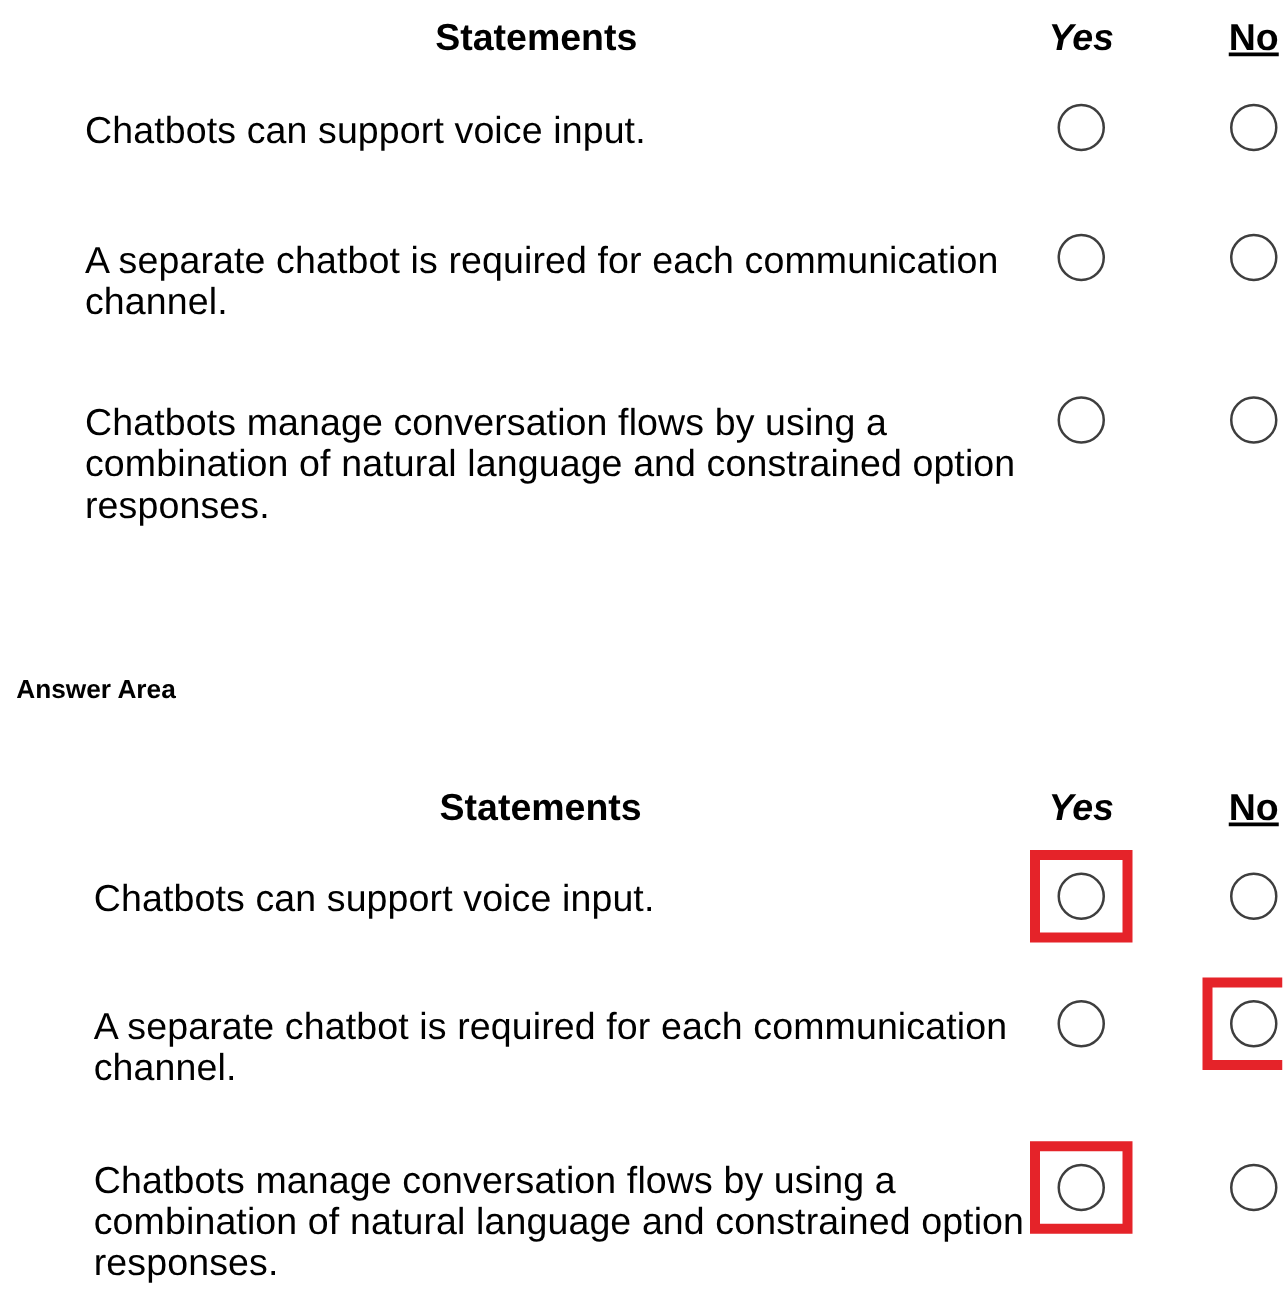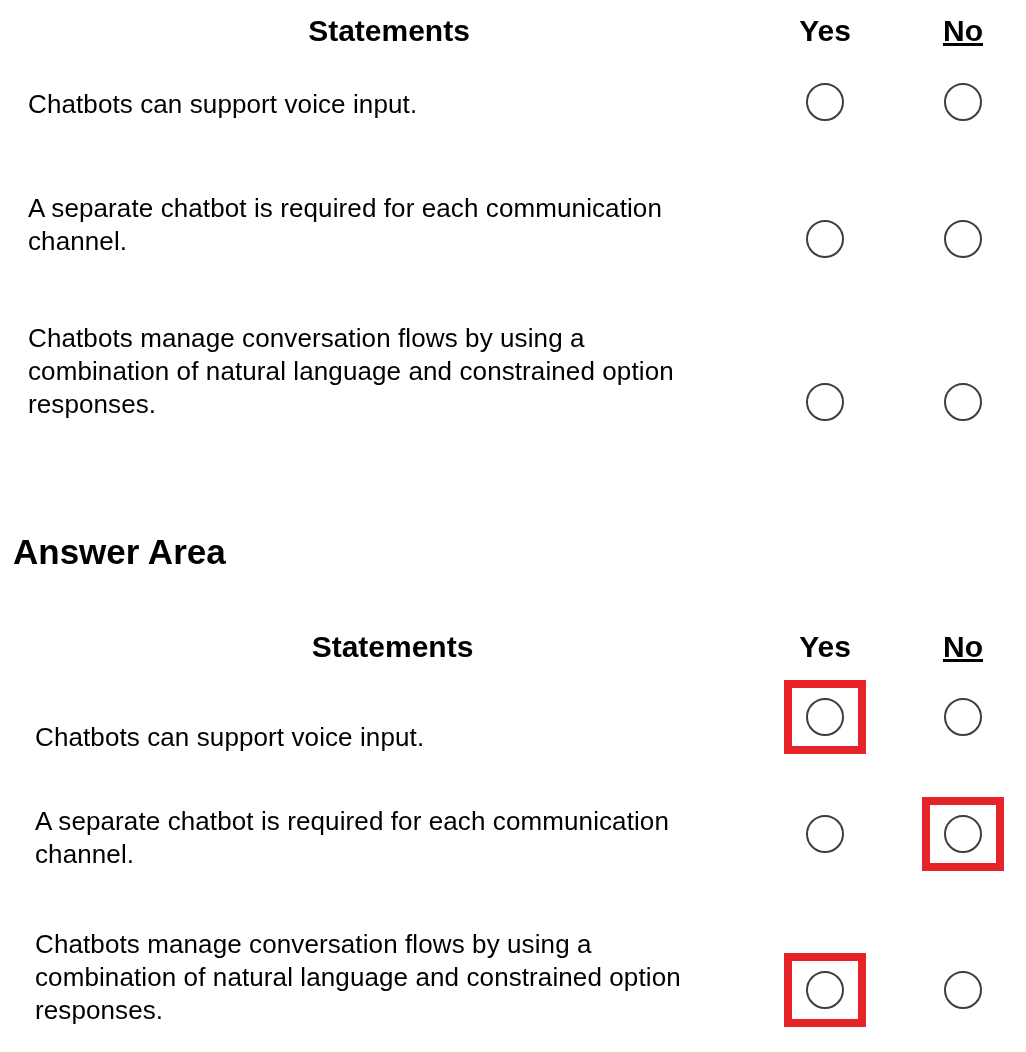--- a/index.html
+++ b/index.html
@@ -8,33 +8,33 @@
     position: relative;
     width: 1026px;
     height: 1052px;
     background: #ffffff;
     font-family: "Liberation Sans", "DejaVu Sans", sans-serif;
     color: #000000;
     overflow: hidden;
   }
 
   
-  .hdr-row, .row { display: flex; align-items: flex-end; }
+  .hdr-row, .row { display: flex; align-items: flex-start; margin-left: 40px; }
   .col-stmt { width: 750px; flex: 0 0 750px; }
-  .col-yes  { width: 150px; flex: 0 0 150px; display: flex; justify-content: center; }
+  .col-yes  { width: 150px; flex: 0 0 150px; display: flex; justify-content: center; font-style: italic; }
   .col-no   { width: 126px; flex: 0 0 126px; display: flex; justify-content: center; text-decoration: underline; }
 
   
   .hdr-row { font-weight: 700; font-size: 30px; line-height: 34px; }
   .hdr-row .col-stmt { text-align: center; }
   .top-section { padding-top: 14px; }
 
   
   .stmt-text {
-    font-size: 26px;
+    font-size: 30px;
     line-height: 33px;
     white-space: pre;
     letter-spacing: 0.1px;
   }
   .top-section .col-stmt { padding-left: 28px; }
   .ans-section .col-stmt { padding-left: 35px; }
   .top-section .row .stmt-text { padding-top: 5px; }
 
   
   .radio-wrap {
@@ -53,21 +53,21 @@
   }
   .radio-wrap.boxed { border: 8px solid var(--highlight-red, #e52329); }
 
   
   .top-section .row.r0 { margin-top: 35px; }
   .top-section .row.r1 { margin-top: 66px; }
   .top-section .row.r2 { margin-top: 59px; }
 
   .answer-area-heading {
     margin: 112px 0 0 13px;
-    font-size: 35px;
+    font-size: 21px;
     font-weight: 700;
     line-height: 38px;
   }
 
   .ans-section { margin-top: 59px; }
   .ans-section .row.r0 { margin-top: 16px; }
   .ans-section .row.r1 { margin-top: 28px; }
   .ans-section .row.r2 { margin-top: 42px; }
   .ans-section .row.r0 .stmt-text,
   .ans-section .row.r1 .stmt-text { padding-top: 23px; }

